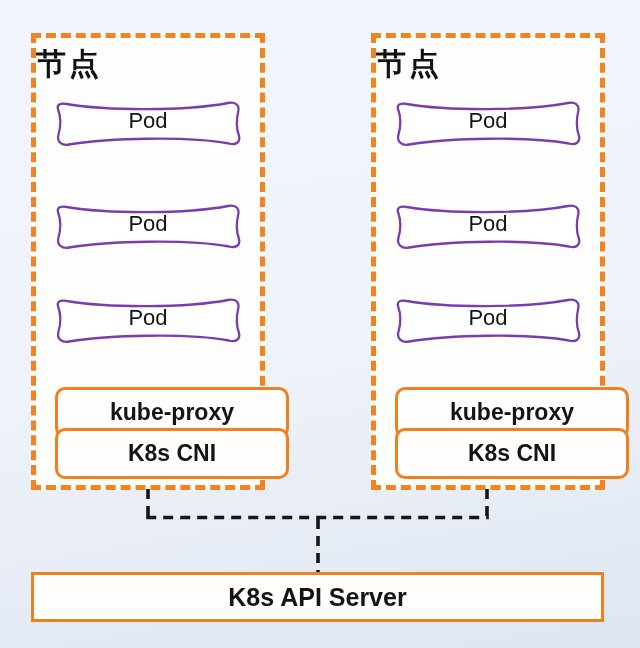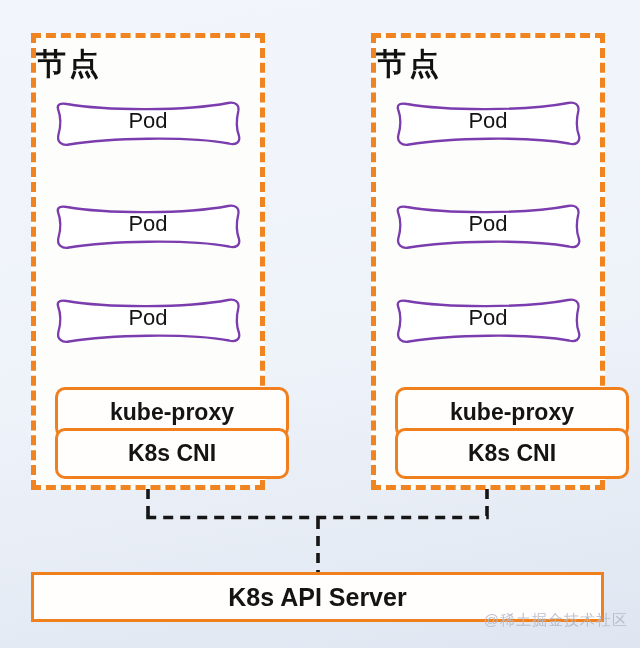--- a/index.html
+++ b/index.html
@@ -156,15 +156,14 @@
 
   <svg class="connectors" width="640" height="648" viewBox="0 0 640 648">
     <path d="M148 489 V517" fill="none" stroke="#161616" stroke-width="3.6" stroke-dasharray="10 7"></path>
     <path d="M487 489 V517" fill="none" stroke="#161616" stroke-width="3.6" stroke-dasharray="10 7"></path>
     <path d="M146.2 517.5 H488.8" fill="none" stroke="#161616" stroke-width="3.6" stroke-dasharray="10 7"></path>
     <path d="M318 519 V572" fill="none" stroke="#161616" stroke-width="3.6" stroke-dasharray="10 7"></path>
   </svg>
 
   <div class="api-box">K8s API Server</div>
 
-  <div class="watermark">@稀土掘金技术社区</div>
 
 </div>
 
 </body></html>

